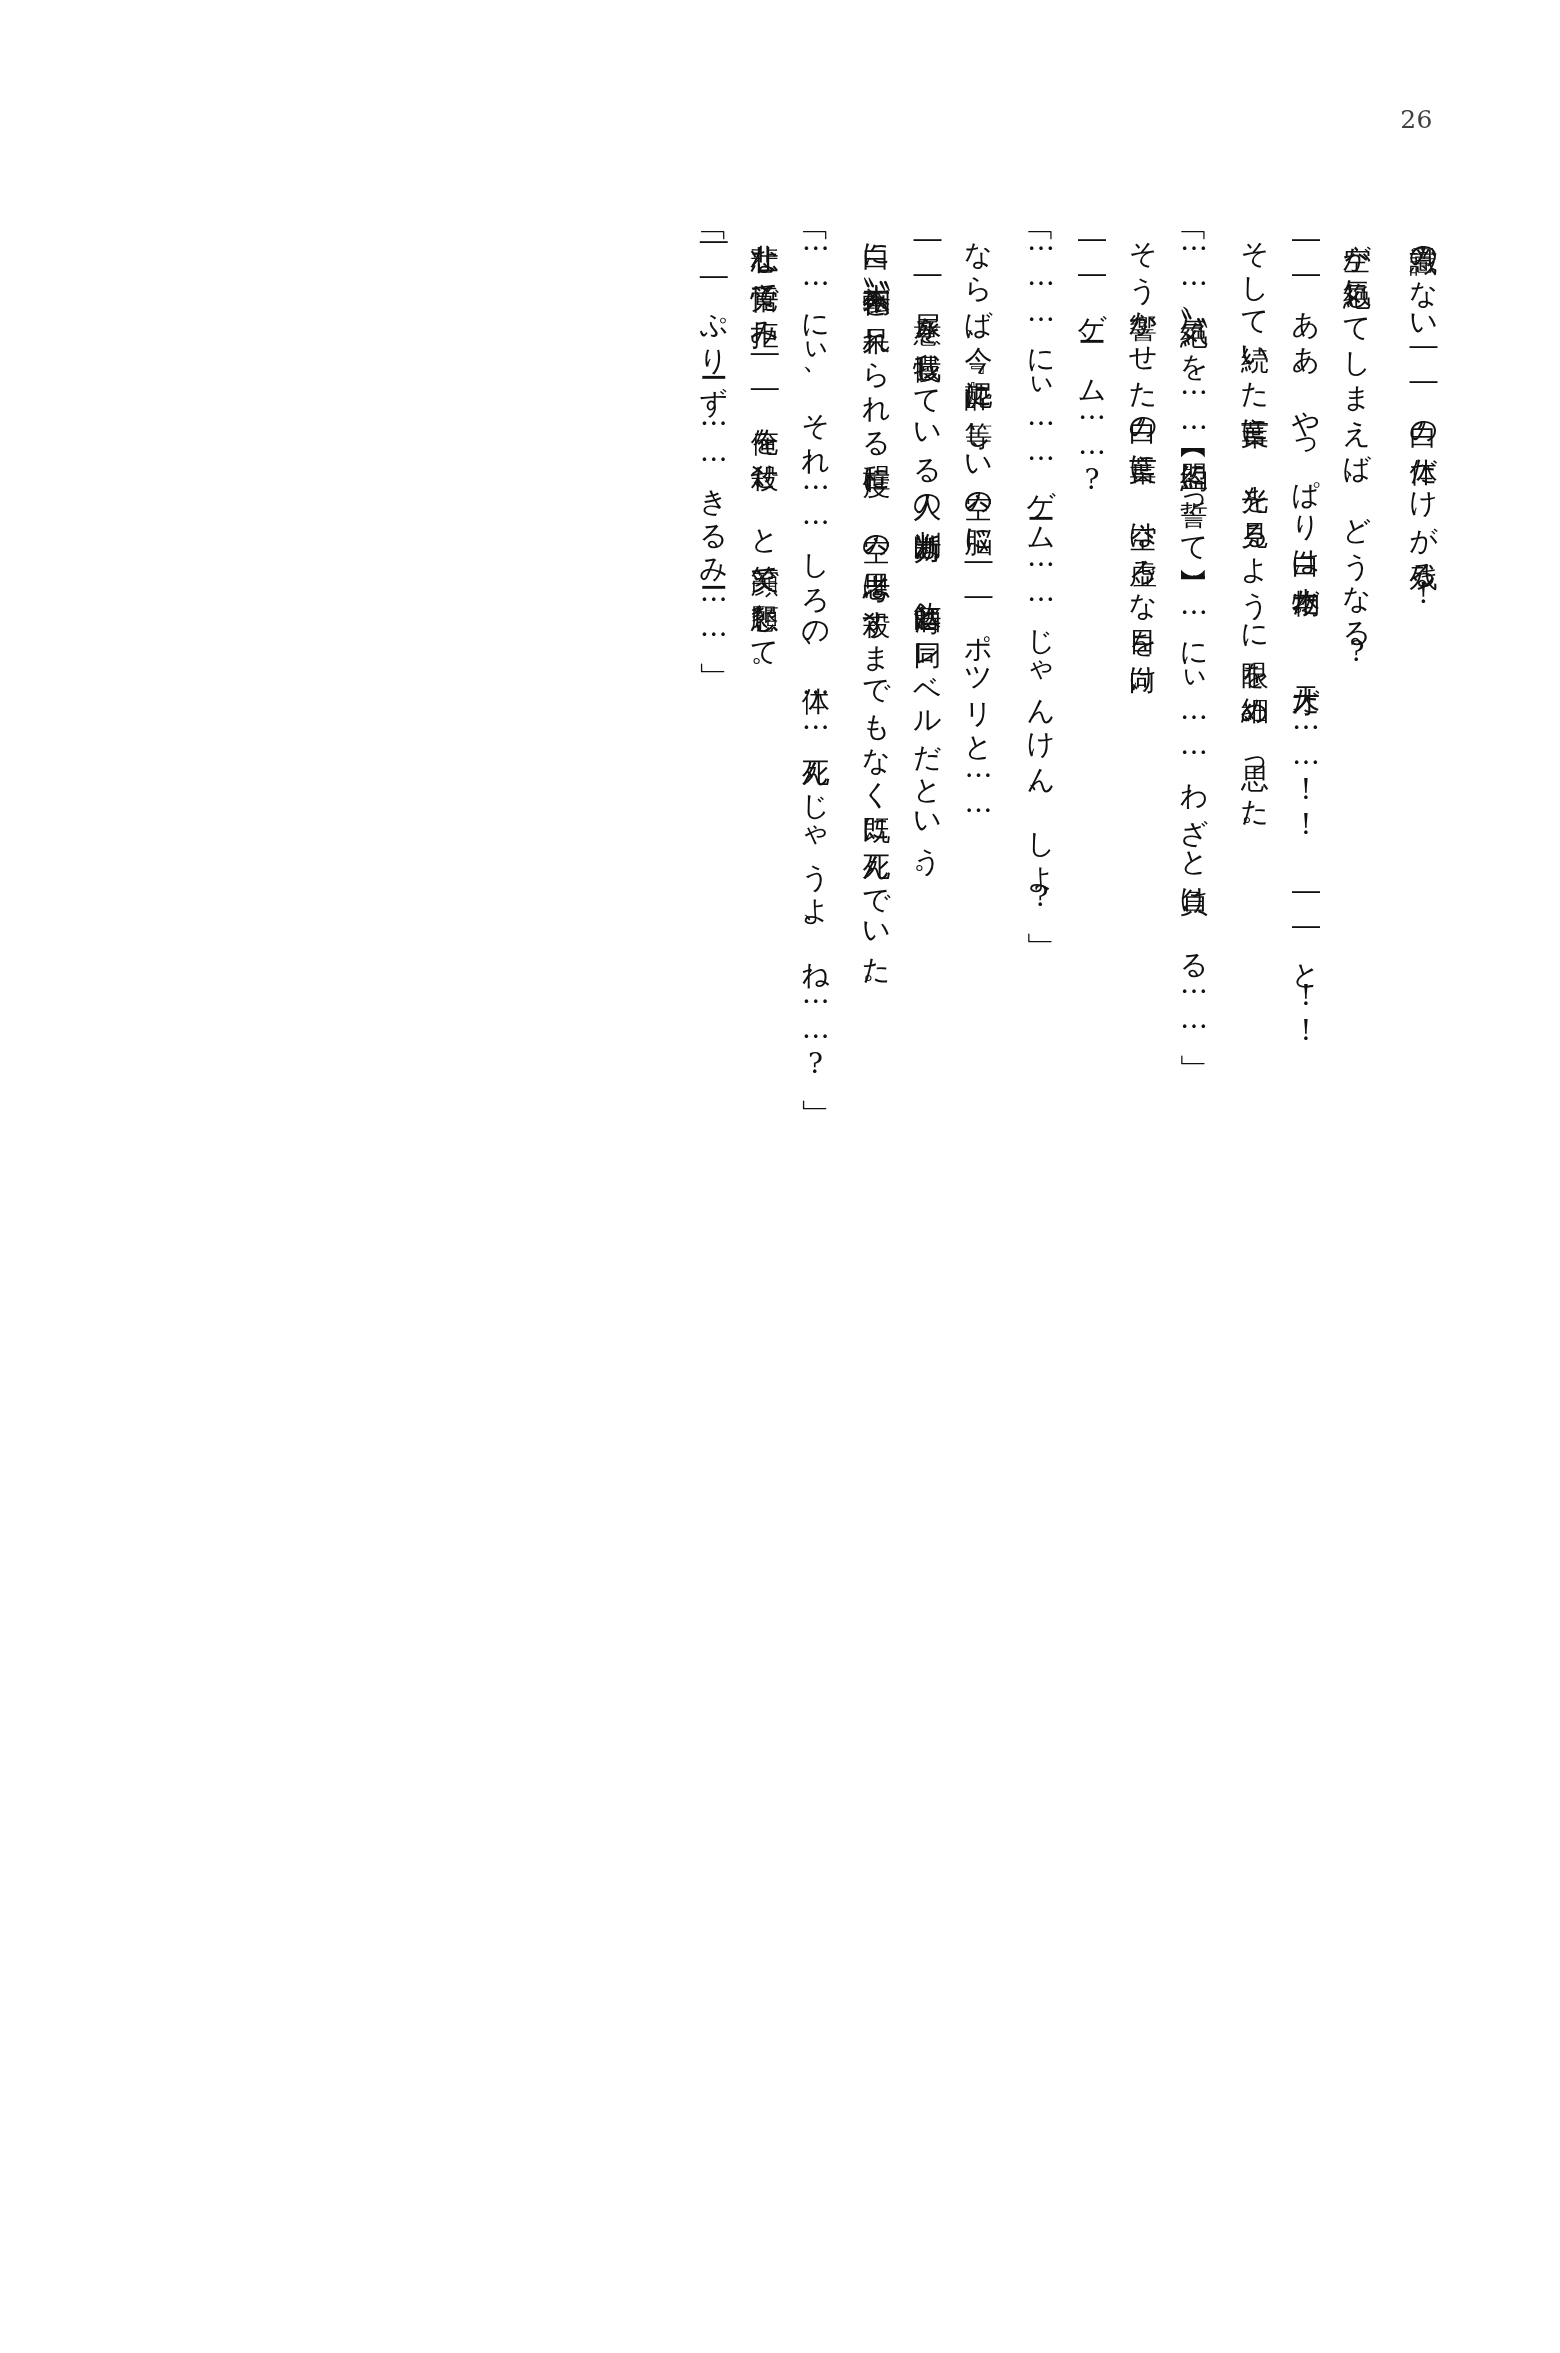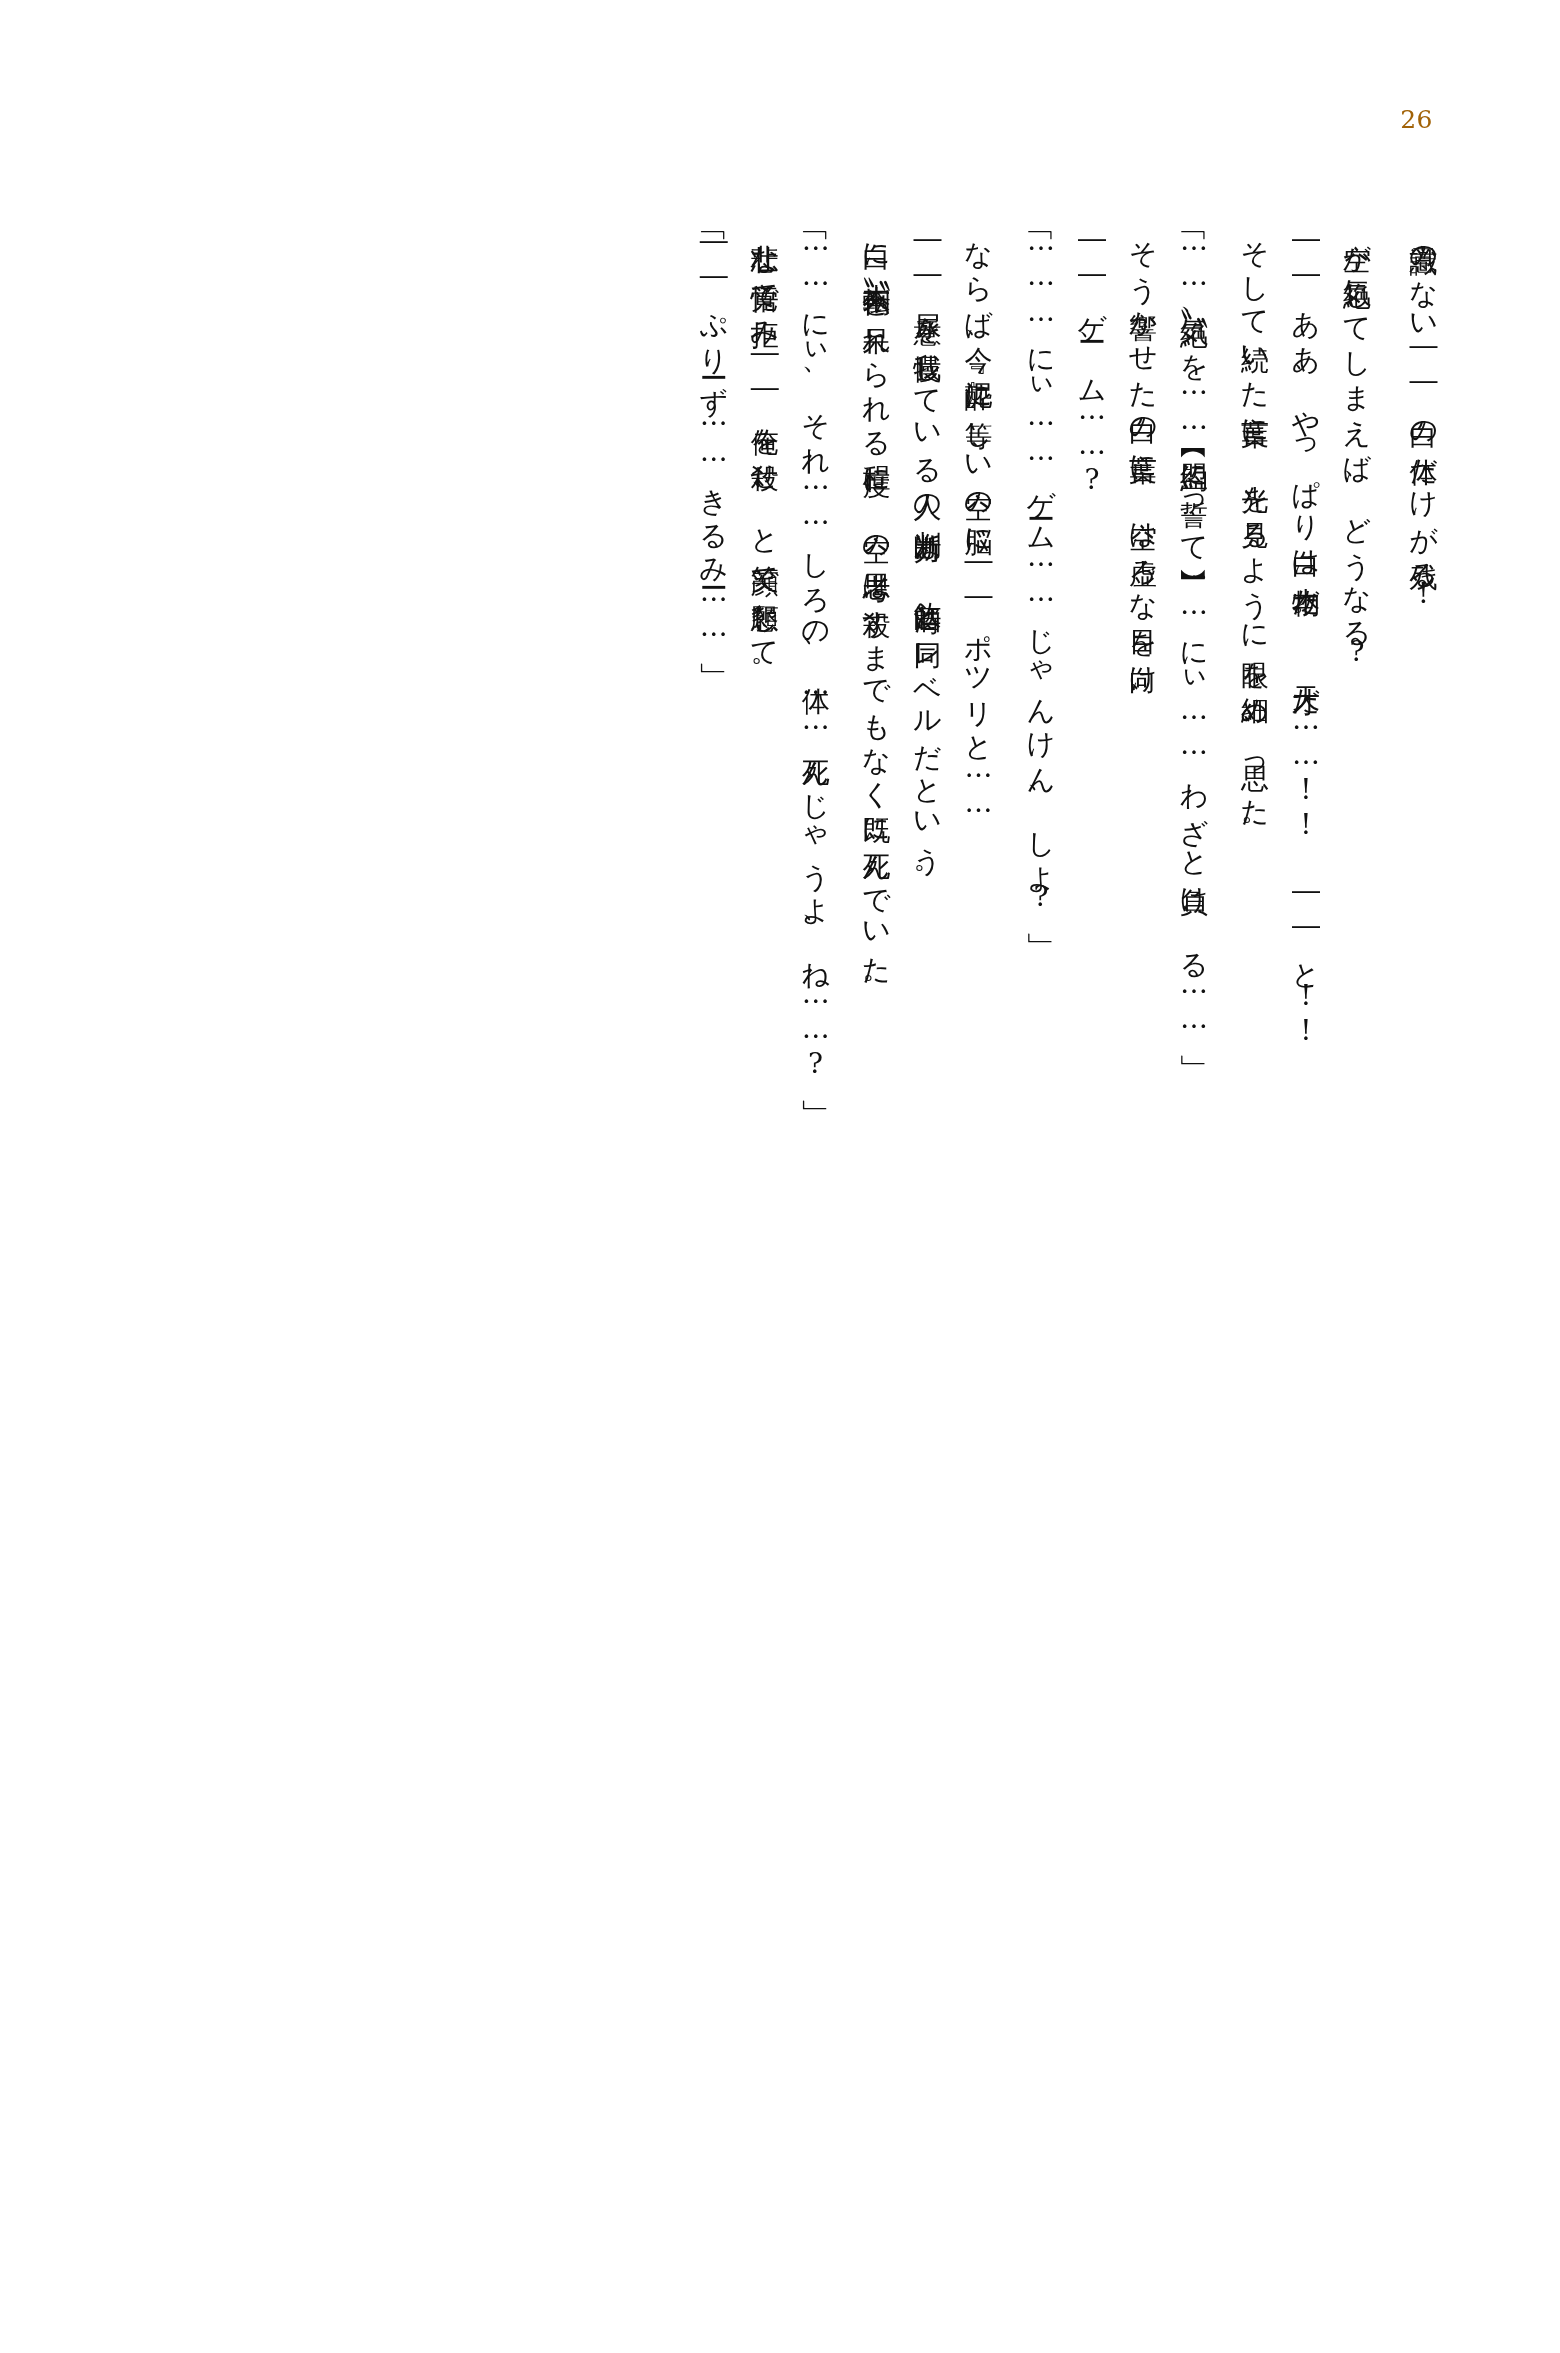--- a/index.html
+++ b/index.html
@@ -17,21 +17,21 @@
     color: #111111;
   }
 
   
   .page-number {
     position: absolute;
     top: 105px;
     right: 127px;
     font-size: 25px;
     letter-spacing: 0.02em;
-    color: #a16207;
+    color: #404040;
     font-family: "DejaVu Serif", "Liberation Serif", serif;
     margin-left: 23px;
   }
 
   
   .text-block {
     position: absolute;
     top: 222px;
     right: 123px;
     height: 1950px;

